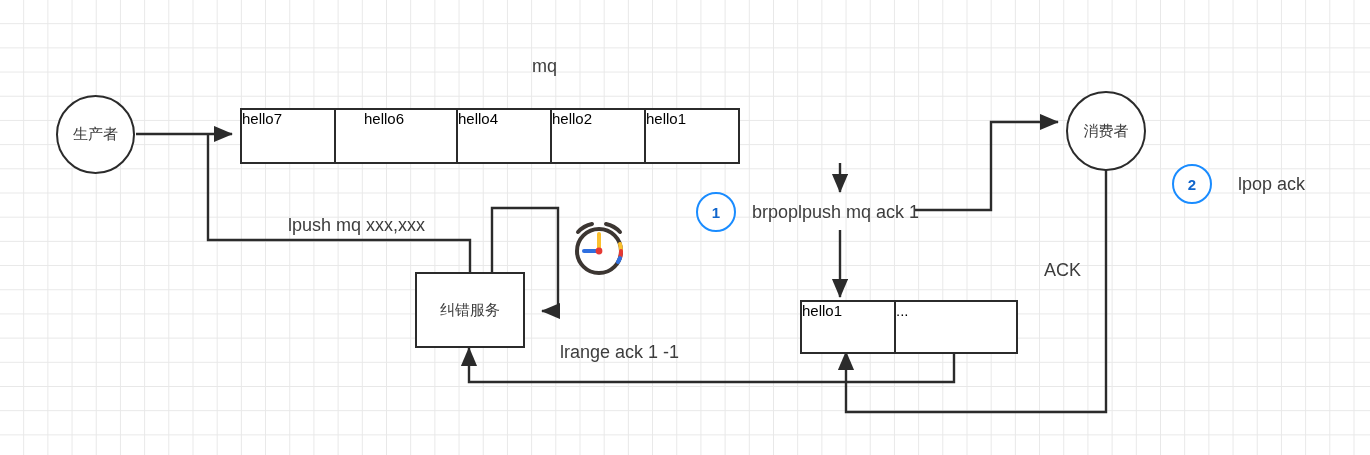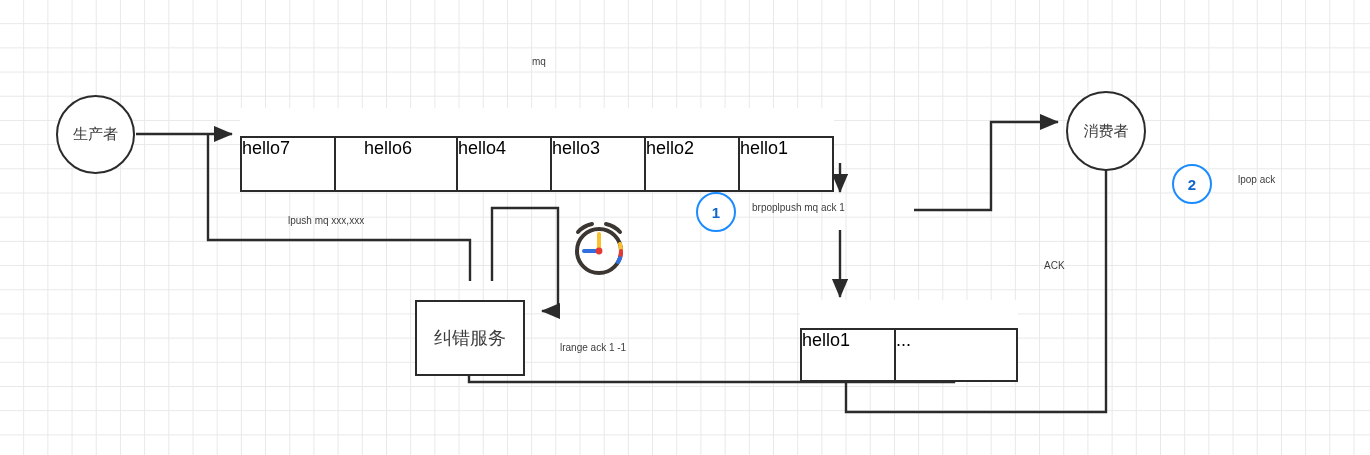--- a/index.html
+++ b/index.html
@@ -38,39 +38,38 @@
     color: #3d3d3d;
     background: #ffffff;
   }
   .circle-node {
     border: 2.2px solid #2b2b2b;
     border-radius: 50%;
     font-size: 15px;
   }
   .box-cell {
     border: 2.2px solid #2b2b2b;
-    font-size: 18px;
-    margin-top: 28px;
+    font-size: 15px;
   }
   .queue {
     position: absolute;
     display: flex;
     background: #ffffff;
   }
   .queue .box-cell {
     position: relative;
     border-right-width: 0;
   }
   .queue .box-cell:last-child {
     border-right-width: 2.2px;
   }
   .plain-label {
     position: absolute;
     color: #3d3d3d;
-    font-size: 10px;
+    font-size: 18px;
     white-space: nowrap;
   }
   .badge {
     position: absolute;
     width: 36px;
     height: 36px;
     border-radius: 50%;
     border: 2.2px solid #1a8cff;
     color: #1166cc;
     font-size: 15px;
@@ -123,23 +122,20 @@
     <div class="box-cell" style="width:92px; height:52px;">
       <span>hello7</span>
     </div>
     <div class="box-cell" style="width:92px; height:52px;padding-left:28px;">
       <span>hello6</span>
     </div>
     <div class="box-cell" style="width:92px; height:52px;">
       <span>hello4</span>
     </div>
     <div class="box-cell" style="width:92px; height:52px;">
-      <span>hello3</span>
-    </div>
-    <div class="box-cell" style="width:92px; height:52px;">
       <span>hello2</span>
     </div>
     <div class="box-cell" style="width:92px; height:52px;">
       <span>hello1</span>
     </div>
   </div>
 
   <div class="node circle-node" style="left:1066px; top:91px; width:80px; height:80px;">
     <span>消费者</span>
   </div>

